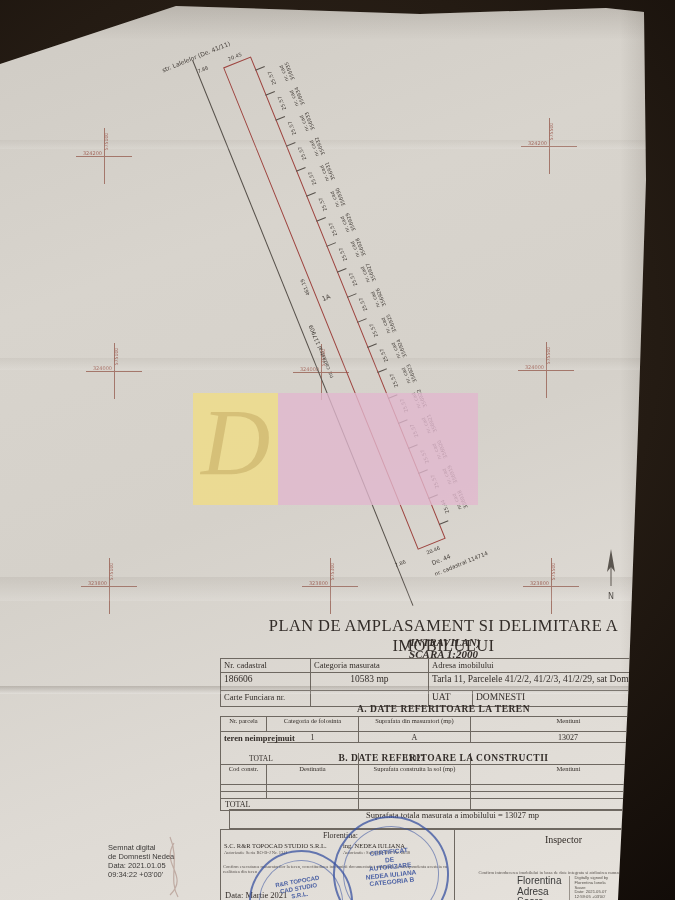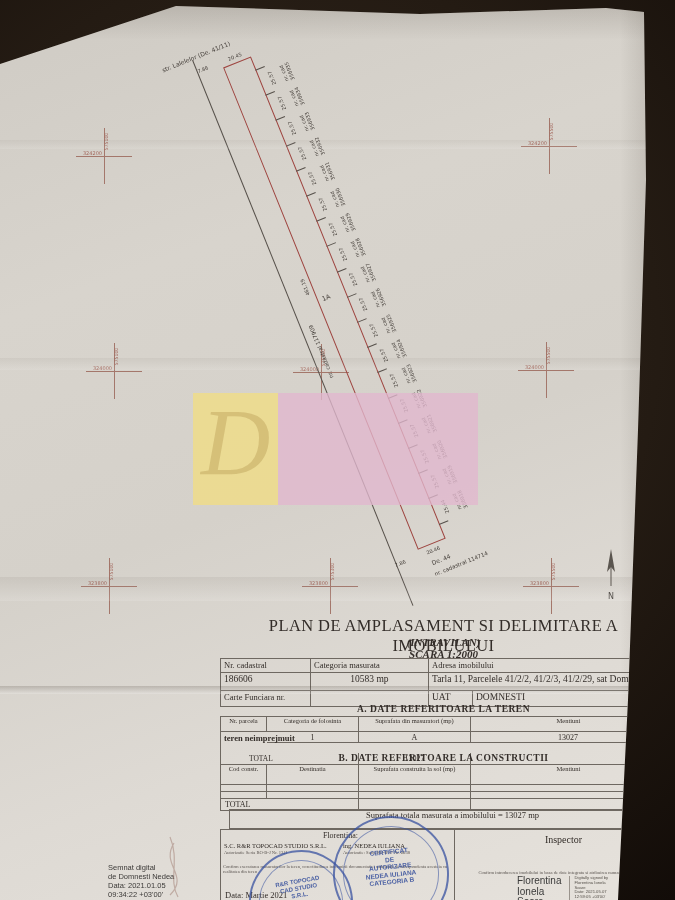--- a/index.html
+++ b/index.html
@@ -109,21 +109,21 @@
         color:rgba(50,76,155,.85);font-family:"Liberation Sans",sans-serif;text-align:center;}
   .st1{left:28px;top:20px;width:100px;height:100px;transform:rotate(-10deg);font-size:6px;line-height:7px;}
   .st1 .in{margin-top:26px;font-weight:bold;}
   .st2{left:112px;top:-14px;width:112px;height:112px;transform:rotate(-6deg);font-size:6.5px;line-height:7.5px;}
   .st2 .in{margin-top:30px;font-weight:bold;}
   .st-ring{position:absolute;inset:8px;border:1px solid rgba(56,82,160,.55);border-radius:50%;}
 
   
   .sidesig{position:absolute;left:103px;top:843px;display:flex;font-family:"Liberation Sans",sans-serif;color:#2e2c2a;}
   .ss-name{font-size:20px;line-height:24px;font-weight:400;}
-  .ss-det{margin-left:5px;margin-top:20px;font-size:7.5px;line-height:9px;color:#3c3a38;}
+  .ss-det{margin-left:5px;margin-top:0;font-size:7.5px;line-height:9px;color:#3c3a38;}
   .penmark{position:absolute;pointer-events:none;}
 </style>
 </head>
 <body>
 
 <div class="shot">
   <div class="paper">
     <div class="top-shade"></div>
     <div class="edge-shade"></div>
 
@@ -407,21 +407,21 @@
               <div>CATEGORIA B</div>
             </div>
           </div>
         </div>
         <div class="cell nbr nbb">
           <div class="insp-label">Inspector</div>
           <div class="tiny insp-conf">Confirm introducerea imobilului in baza de date integrata si atribuirea numarului cadastral</div>
           <div class="sig">
             <div class="sig-name">
               <div>Florentina</div>
-              <div>Ionela</div>
+              <div>Adresa</div>
               <div>Soare</div>
             </div>
             <div class="sig-det">
               <div>Digitally signed by</div>
               <div>Florentina Ionela</div>
               <div>Soare</div>
               <div>Date: 2021.05.07</div>
               <div>12:59:05 +03'00'</div>
             </div>
           </div>

